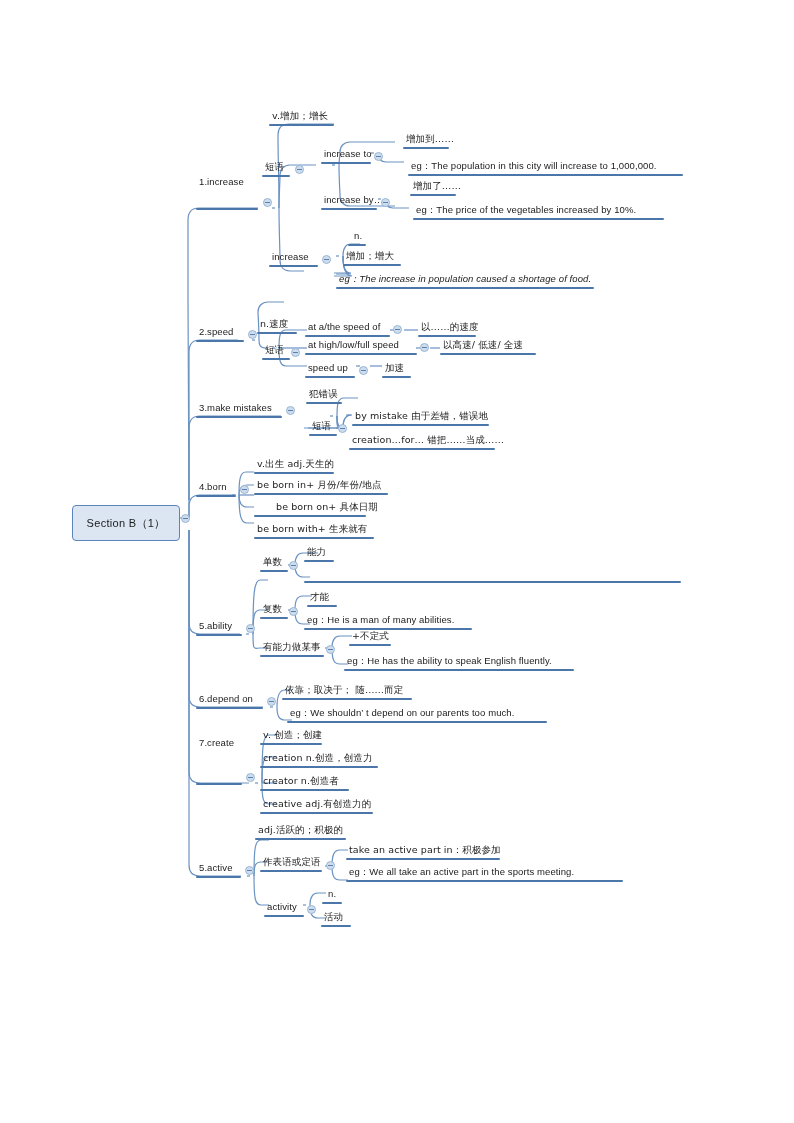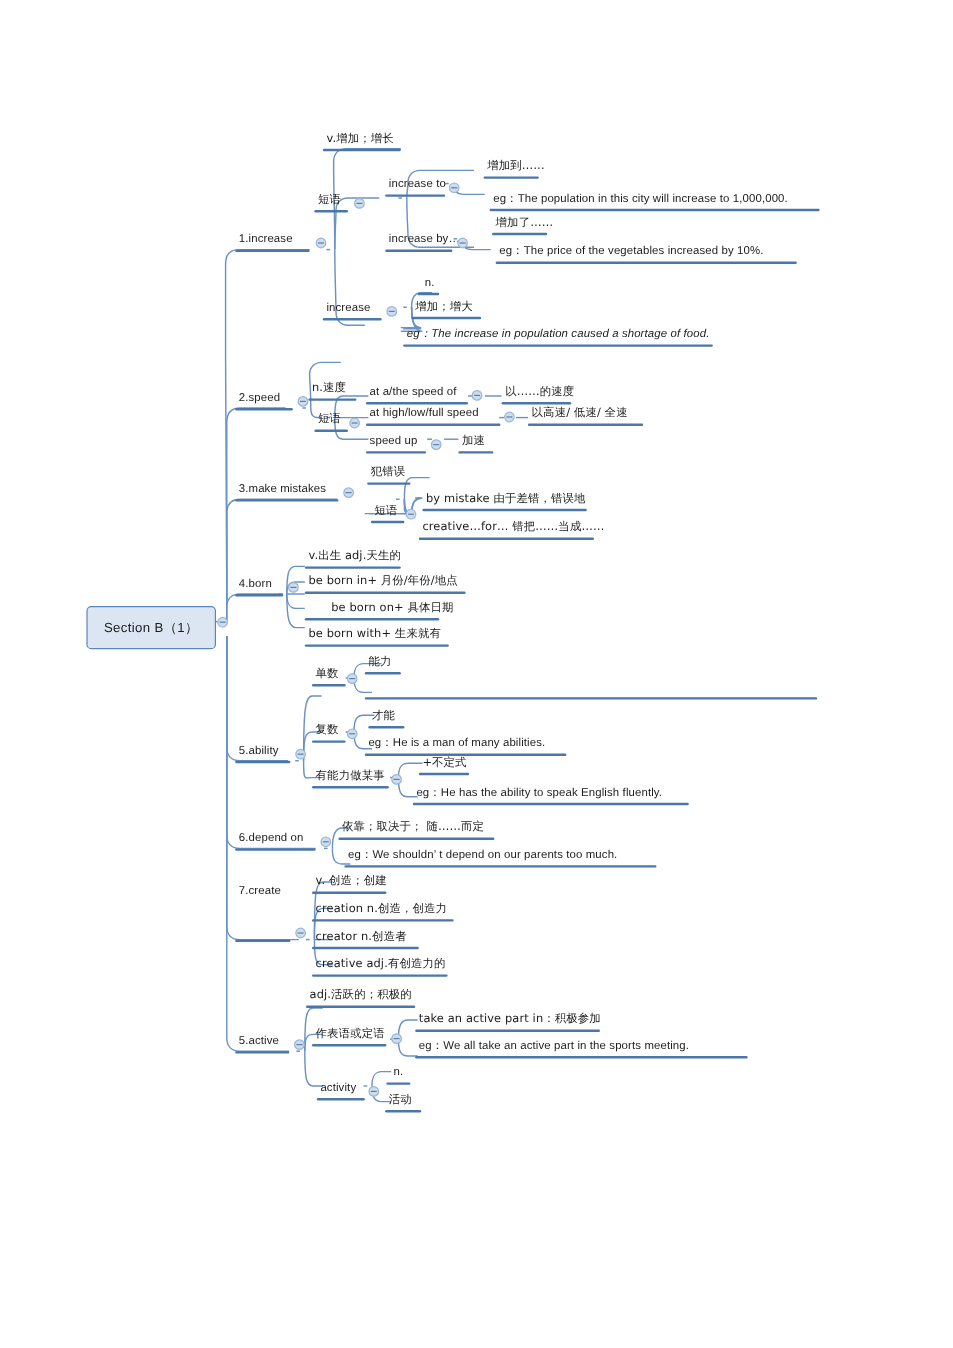--- a/index.html
+++ b/index.html
@@ -202,21 +202,21 @@
       <path d="M310,905 C310,897 312,893 318,893 L326,893"></path>
       <path d="M310,905 C310,914 312,918 318,918 L326,918"></path>
     </g>
   </svg>
 
   <div class="root-box" style="left:72px; top:505px; width:108px; height:36px;">
     <span>Section B（1）</span>
   </div>
   <div class="collapse" style="left:181px; top:514px;"></div>
 
-  <div class="node" style="left:197px; top:194px;">
+  <div class="node" style="left:197px; top:176px;">
     <span class="txt">1.increase</span>
   </div>
   <div class="bar" style="left:196px; top:208px; width:62px;"></div>
   <div class="collapse" style="left:263px; top:198px;"></div>
 
   <div class="node cjk" style="left:270px; top:110px;">
     <span class="txt">v.增加；增长</span>
   </div>
   <div class="bar" style="left:269px; top:124px; width:65px;"></div>
 
@@ -345,21 +345,21 @@
   </div>
   <div class="bar" style="left:309px; top:434px; width:28px;"></div>
   <div class="collapse" style="left:338px; top:424px;"></div>
 
   <div class="node cjk" style="left:353px; top:410px;">
     <span class="txt">by mistake 由于差错，错误地</span>
   </div>
   <div class="bar" style="left:352px; top:424px; width:137px;"></div>
 
   <div class="node cjk" style="left:350px; top:434px;">
-    <span class="txt">creative…for… 错把……当成……</span>
+    <span class="txt">creation…for… 错把……当成……</span>
   </div>
   <div class="bar" style="left:349px; top:448px; width:146px;"></div>
 
   <div class="node" style="left:197px; top:481px;">
     <span class="txt">4.born</span>
   </div>
   <div class="bar" style="left:196px; top:495px; width:40px;"></div>
   <div class="collapse" style="left:240px; top:485px;"></div>
 
   <div class="node cjk" style="left:255px; top:458px;">

